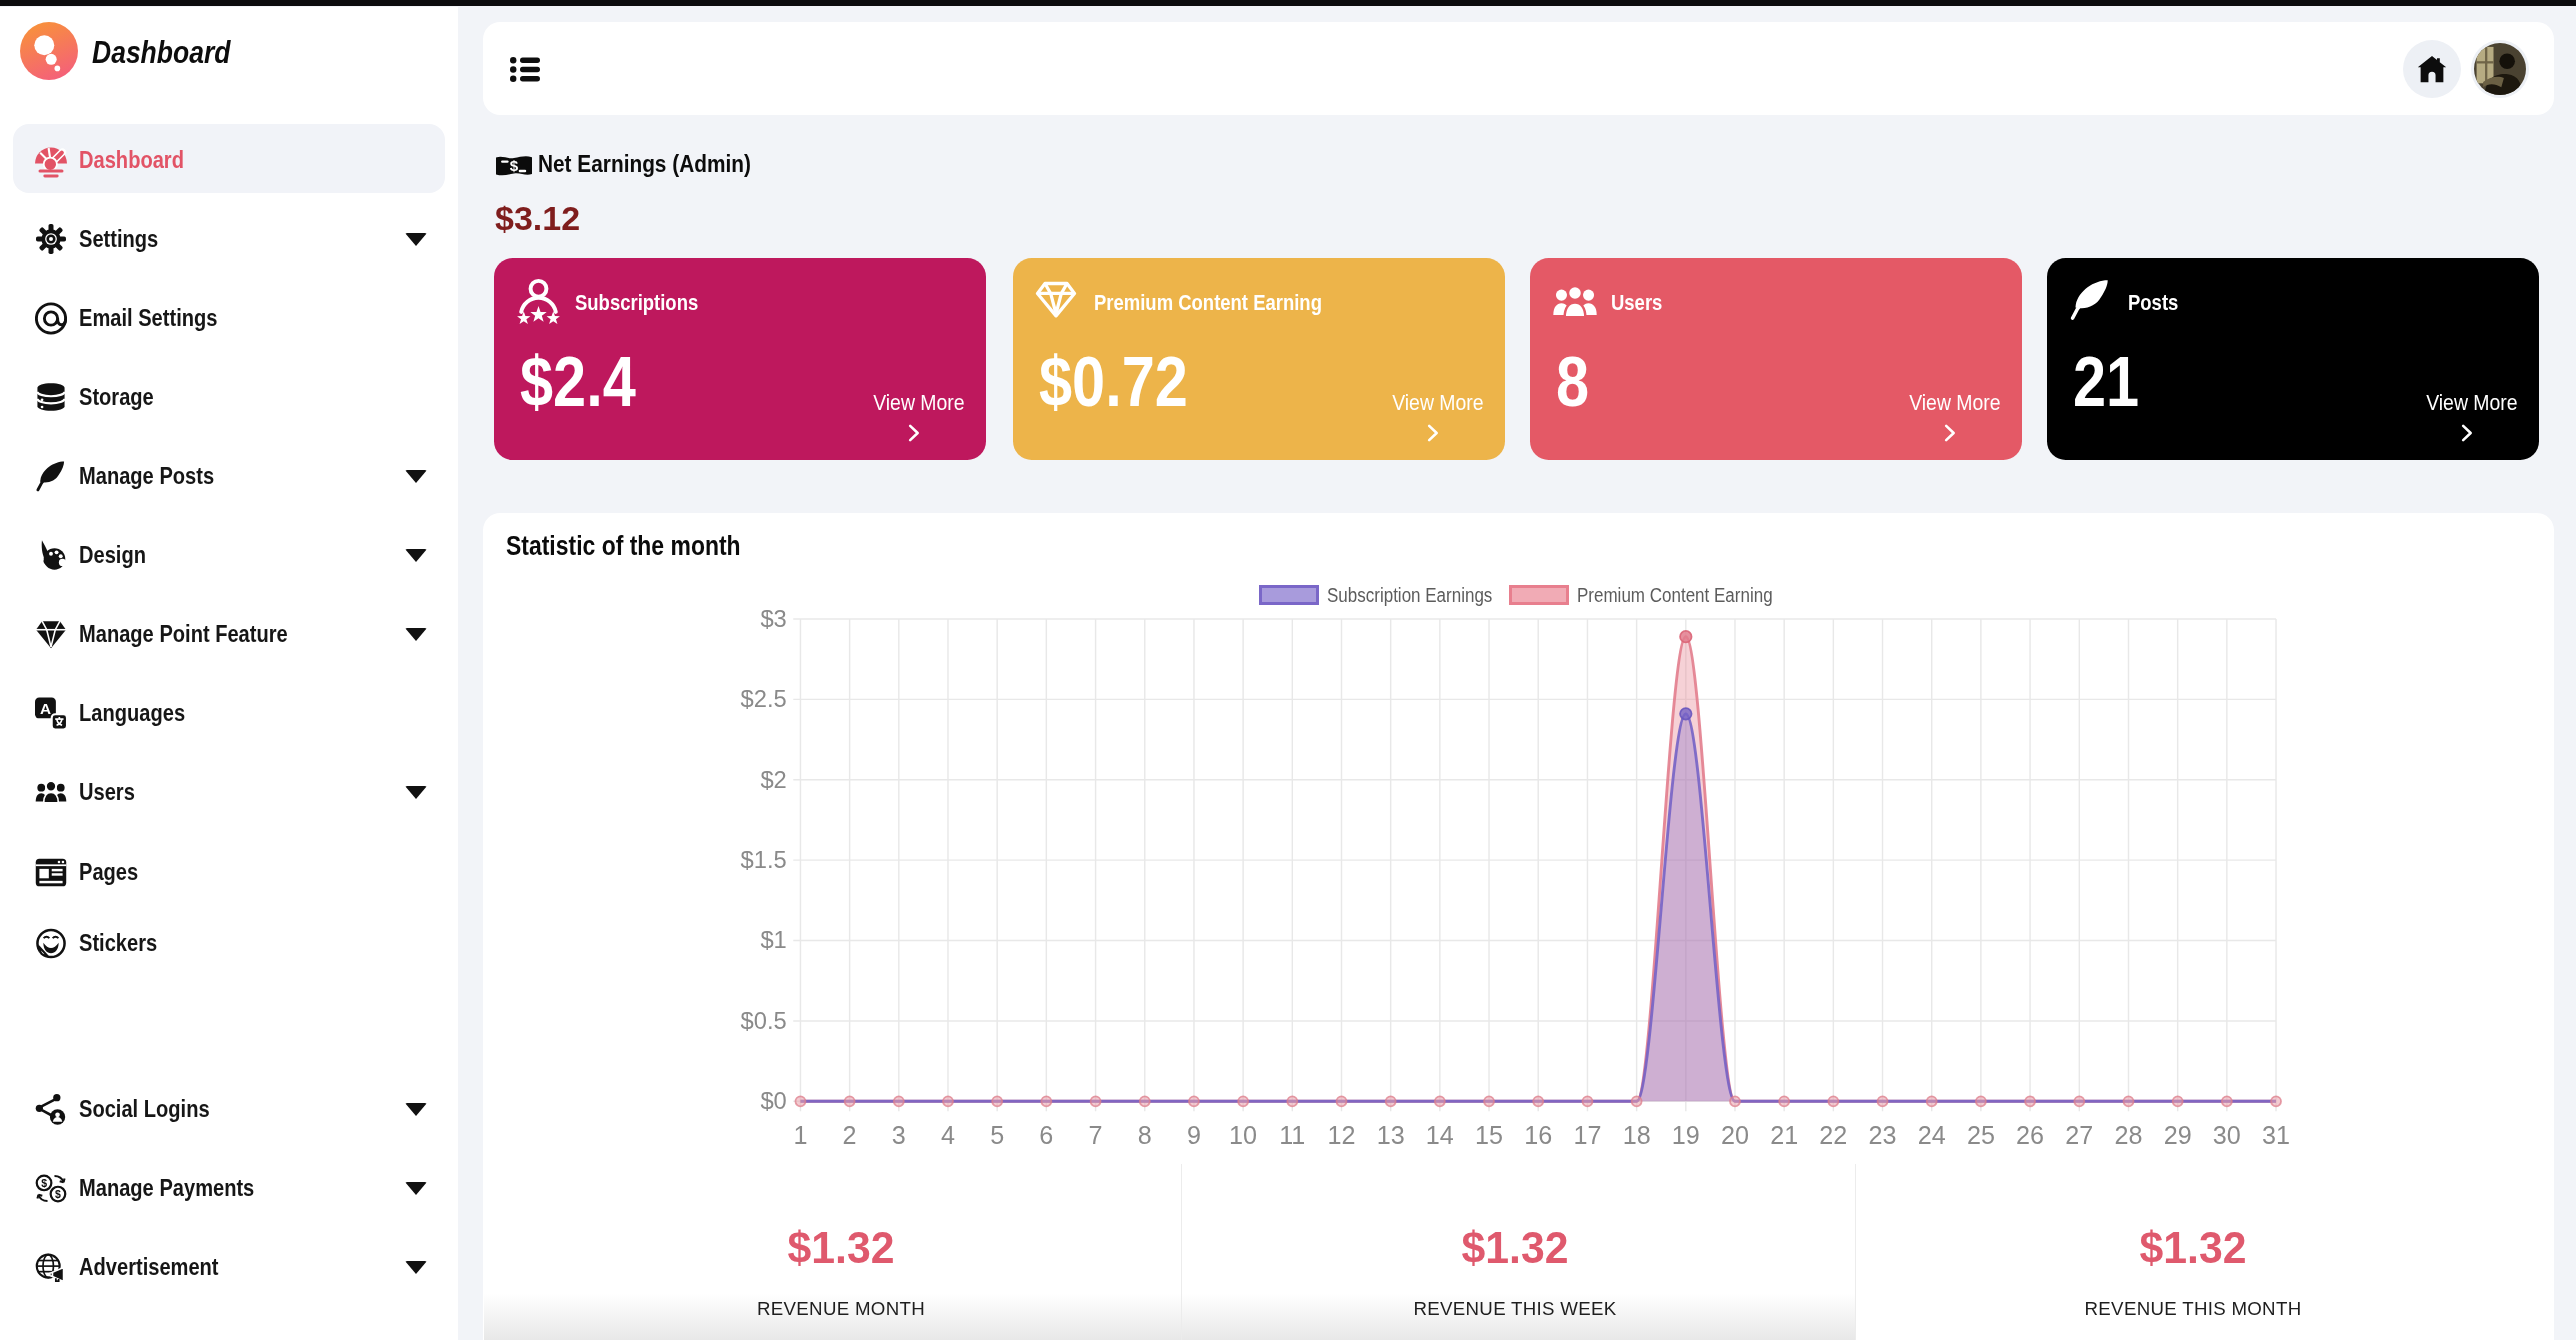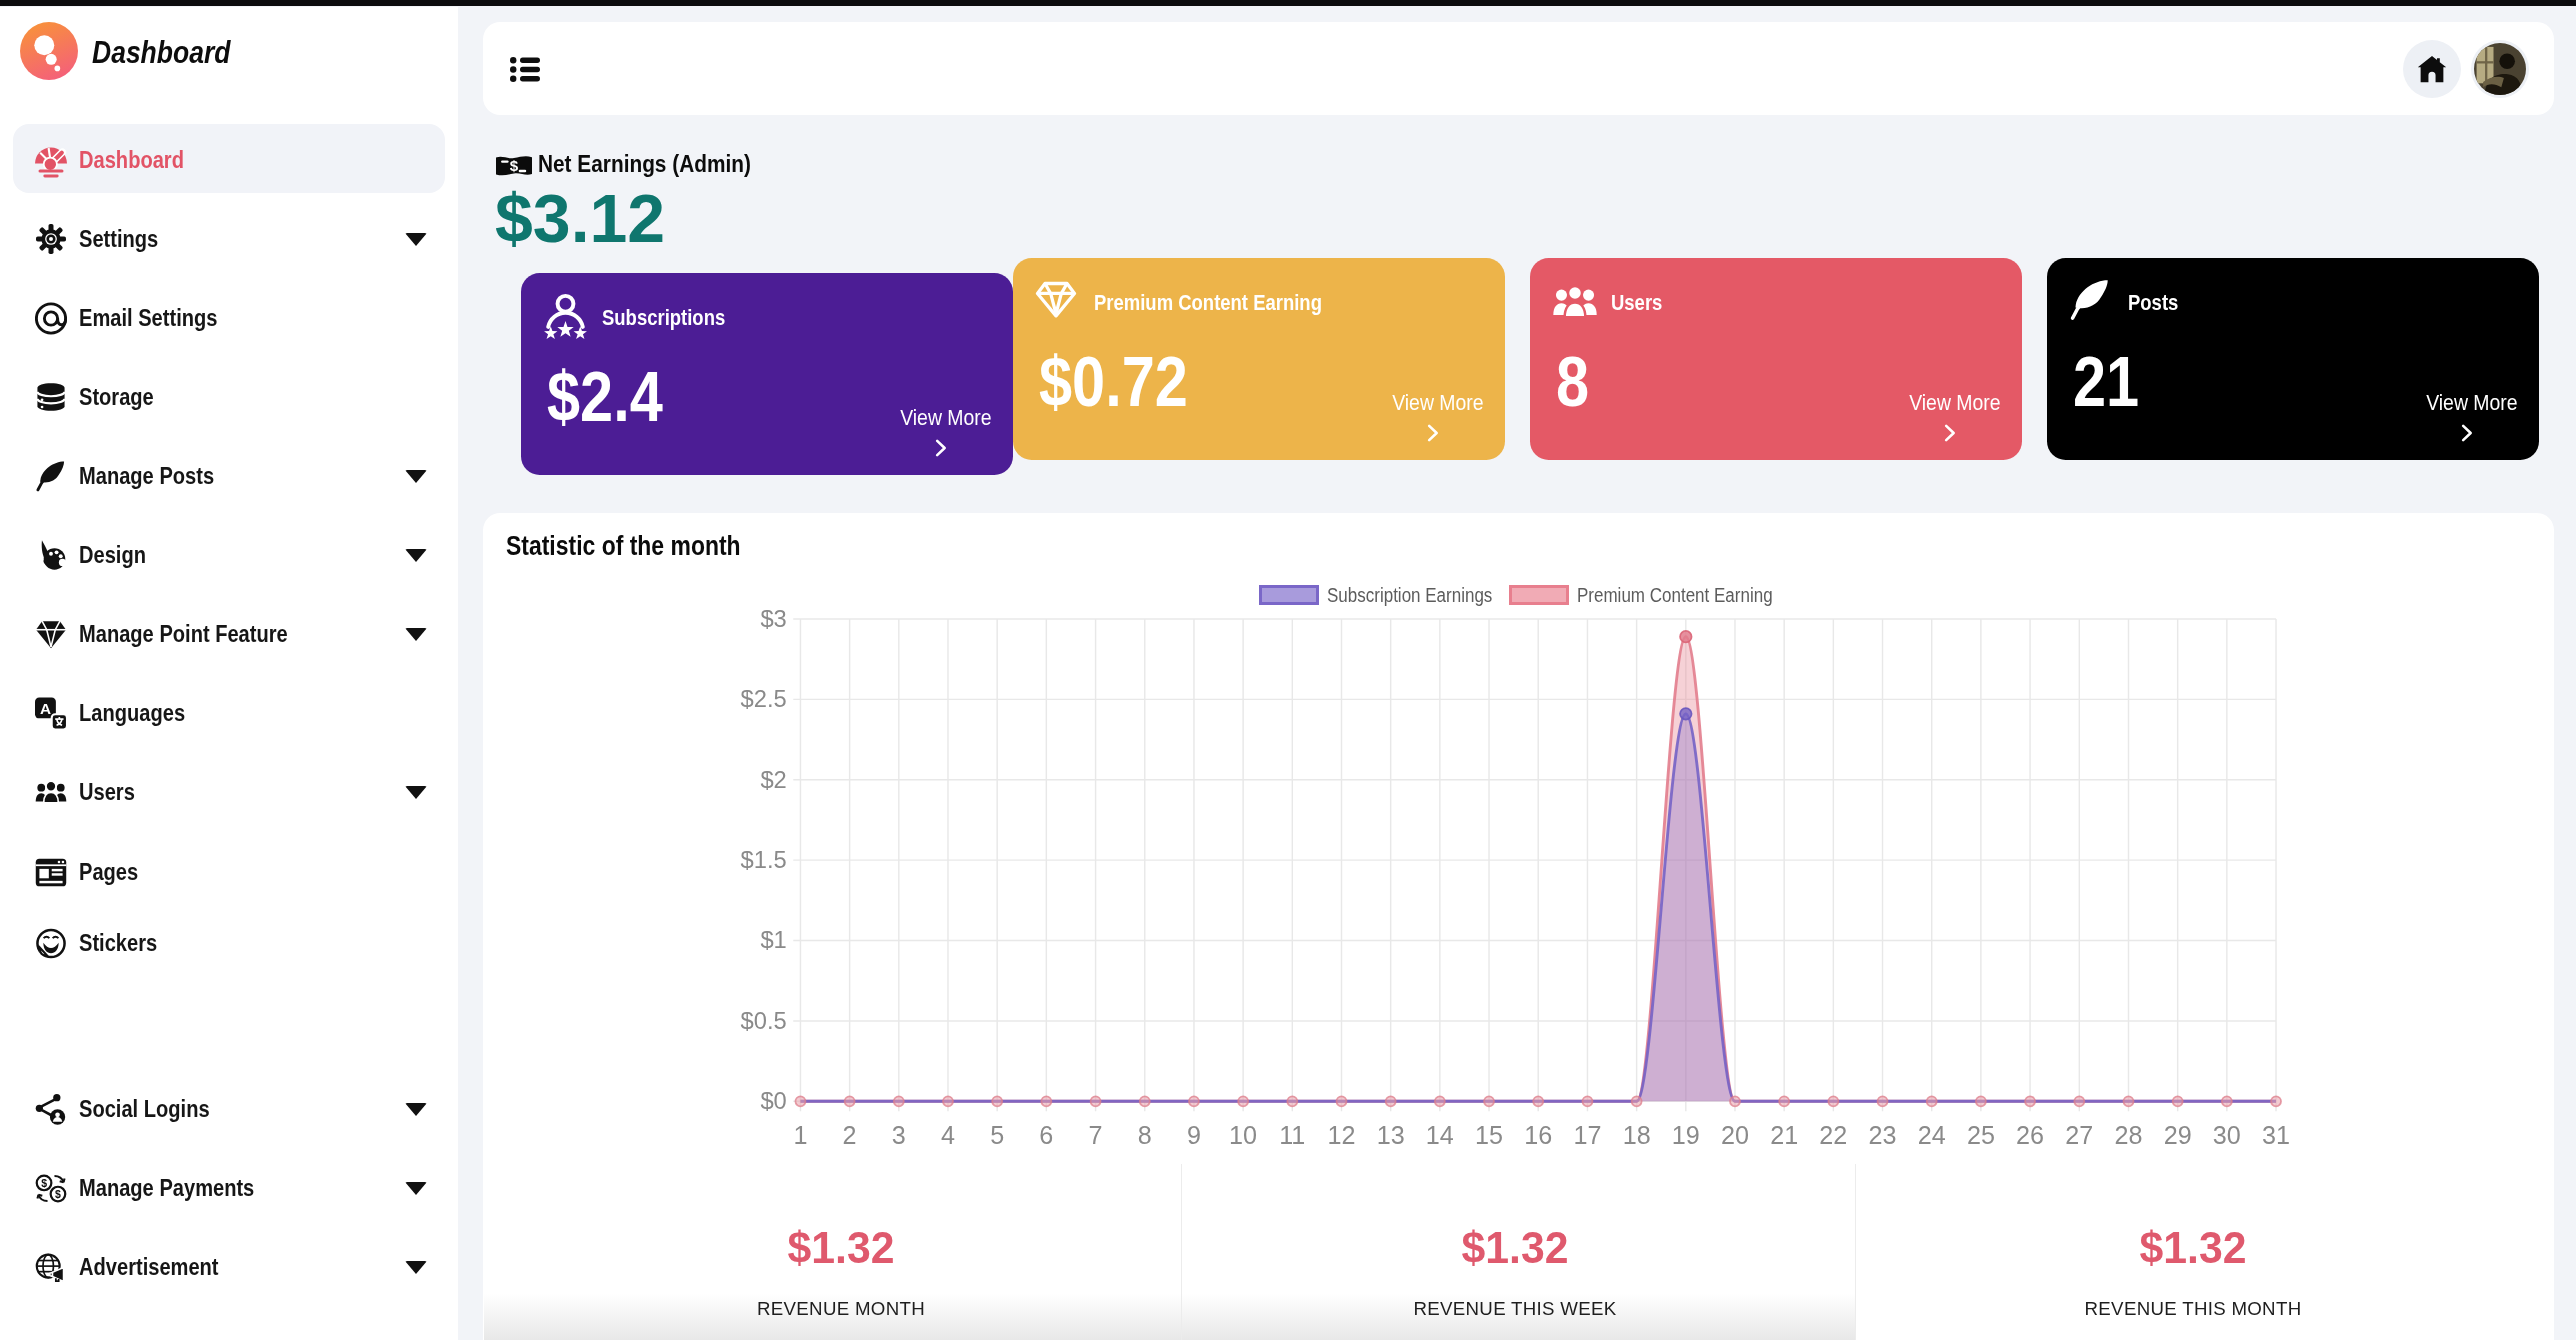--- a/index.html
+++ b/index.html
@@ -14,28 +14,28 @@
 .pill { position:absolute; left:13px; top:124px; width:432px; height:69px; background:#f1f3f8; border-radius:16px; }
 .nav-item { position:absolute; left:35px; width:392px; height:46px; display:flex; align-items:center; }
 .nav-item .ic { width:32px; height:37px; flex:none; display:flex; align-items:center; justify-content:center; }
 .nav-item .lbl { margin-left:11.5px; font-size:24.5px; font-weight:600; color:#161616; white-space:nowrap; transform:scaleX(.82); transform-origin:left center; }
 .nav-item.active .lbl { color:#e25366; }
 .caret { position:absolute; right:0; top:50%; margin-top:-5.8px; width:0; height:0; border-left:11.5px solid transparent; border-right:11.5px solid transparent; border-top:13px solid #111; border-radius:2.2px; }
 .content { position:absolute; left:458px; top:6.5px; width:2118px; height:1334px; background:#f2f4f8; }
 .header-card { position:absolute; left:483px; top:22px; width:2071px; height:93px; background:#ffffff; border-radius:17.3px; }
 .circle-btn { position:absolute; top:40px; width:58px; height:58px; border-radius:50%; background:#edf0f5; display:flex; align-items:center; justify-content:center; overflow:hidden; }
 .net-label { position:absolute; left:538px; top:150px; font-size:24.5px; font-weight:600; color:#0c0c0c; transform:scaleX(.85); transform-origin:left top; }
-.net-value { position:absolute; left:495px; top:193px; font-size:68px; font-weight:800; color:#0f766e; line-height:50px; }
+.net-value { position:absolute; left:495px; top:193px; font-size:34px; font-weight:800; color:#7f1d1d; line-height:50px; }
 .card { position:absolute; top:258px; width:492px; height:202px; border-radius:18.7px; color:#fff; }
 .card .icb { position:absolute; left:21.6px; top:20px; }
 .card .title { position:absolute; left:81px; top:32px; font-size:22px; font-weight:600; line-height:26px; white-space:nowrap; transform:scaleX(.84); transform-origin:left center; }
 .card .value { position:absolute; left:26px; top:89px; font-size:70px; font-weight:700; line-height:70px; transform:scaleX(.85); transform-origin:left top; }
 .card .more { position:absolute; right:21.6px; bottom:17.3px; display:flex; align-items:center; gap:7.2px; font-size:21.6px; font-weight:400;flex-direction:column; }
 .card .more .vm { transform:scaleX(.9); transform-origin:right center; }
-.c-purple { left:521px; background:#4c1d95;margin-top:15px; }
+.c-purple { left:494px; background:#be185d; }
 .c-yellow { left:1013px; background:#edb44a; }
 .c-red { left:1530px; background:#e45966; }
 .c-black { left:2047px; background:#000000; }
 .chart-card { position:absolute; left:483px; top:513px; width:2071px; height:863px; background:#ffffff; border-radius:17.3px; }
 .chart-title { position:absolute; left:506px; top:531px; font-size:27px; font-weight:700; color:#0b0b0b; transform:scaleX(.85); transform-origin:left top; }
 .sw { position:absolute; top:585px; width:60px; height:20px; }
 .sw1 { left:1259px; background:#a89bdc; border:3.6px solid #7a67c8; }
 .sw2 { left:1509px; background:#f1abb5; border:3.6px solid #e87f8e; }
 .lt { position:absolute; top:585px; font-size:20px; line-height:20px; color:#5c5c5c; white-space:nowrap; transform:scaleX(.85); transform-origin:left top; }
 .rev-val { position:absolute; top:1225px; width:360px; text-align:center; font-size:45px; font-weight:700; line-height:45px; color:#df596d; transform:scaleX(.95); transform-origin:center top; }

